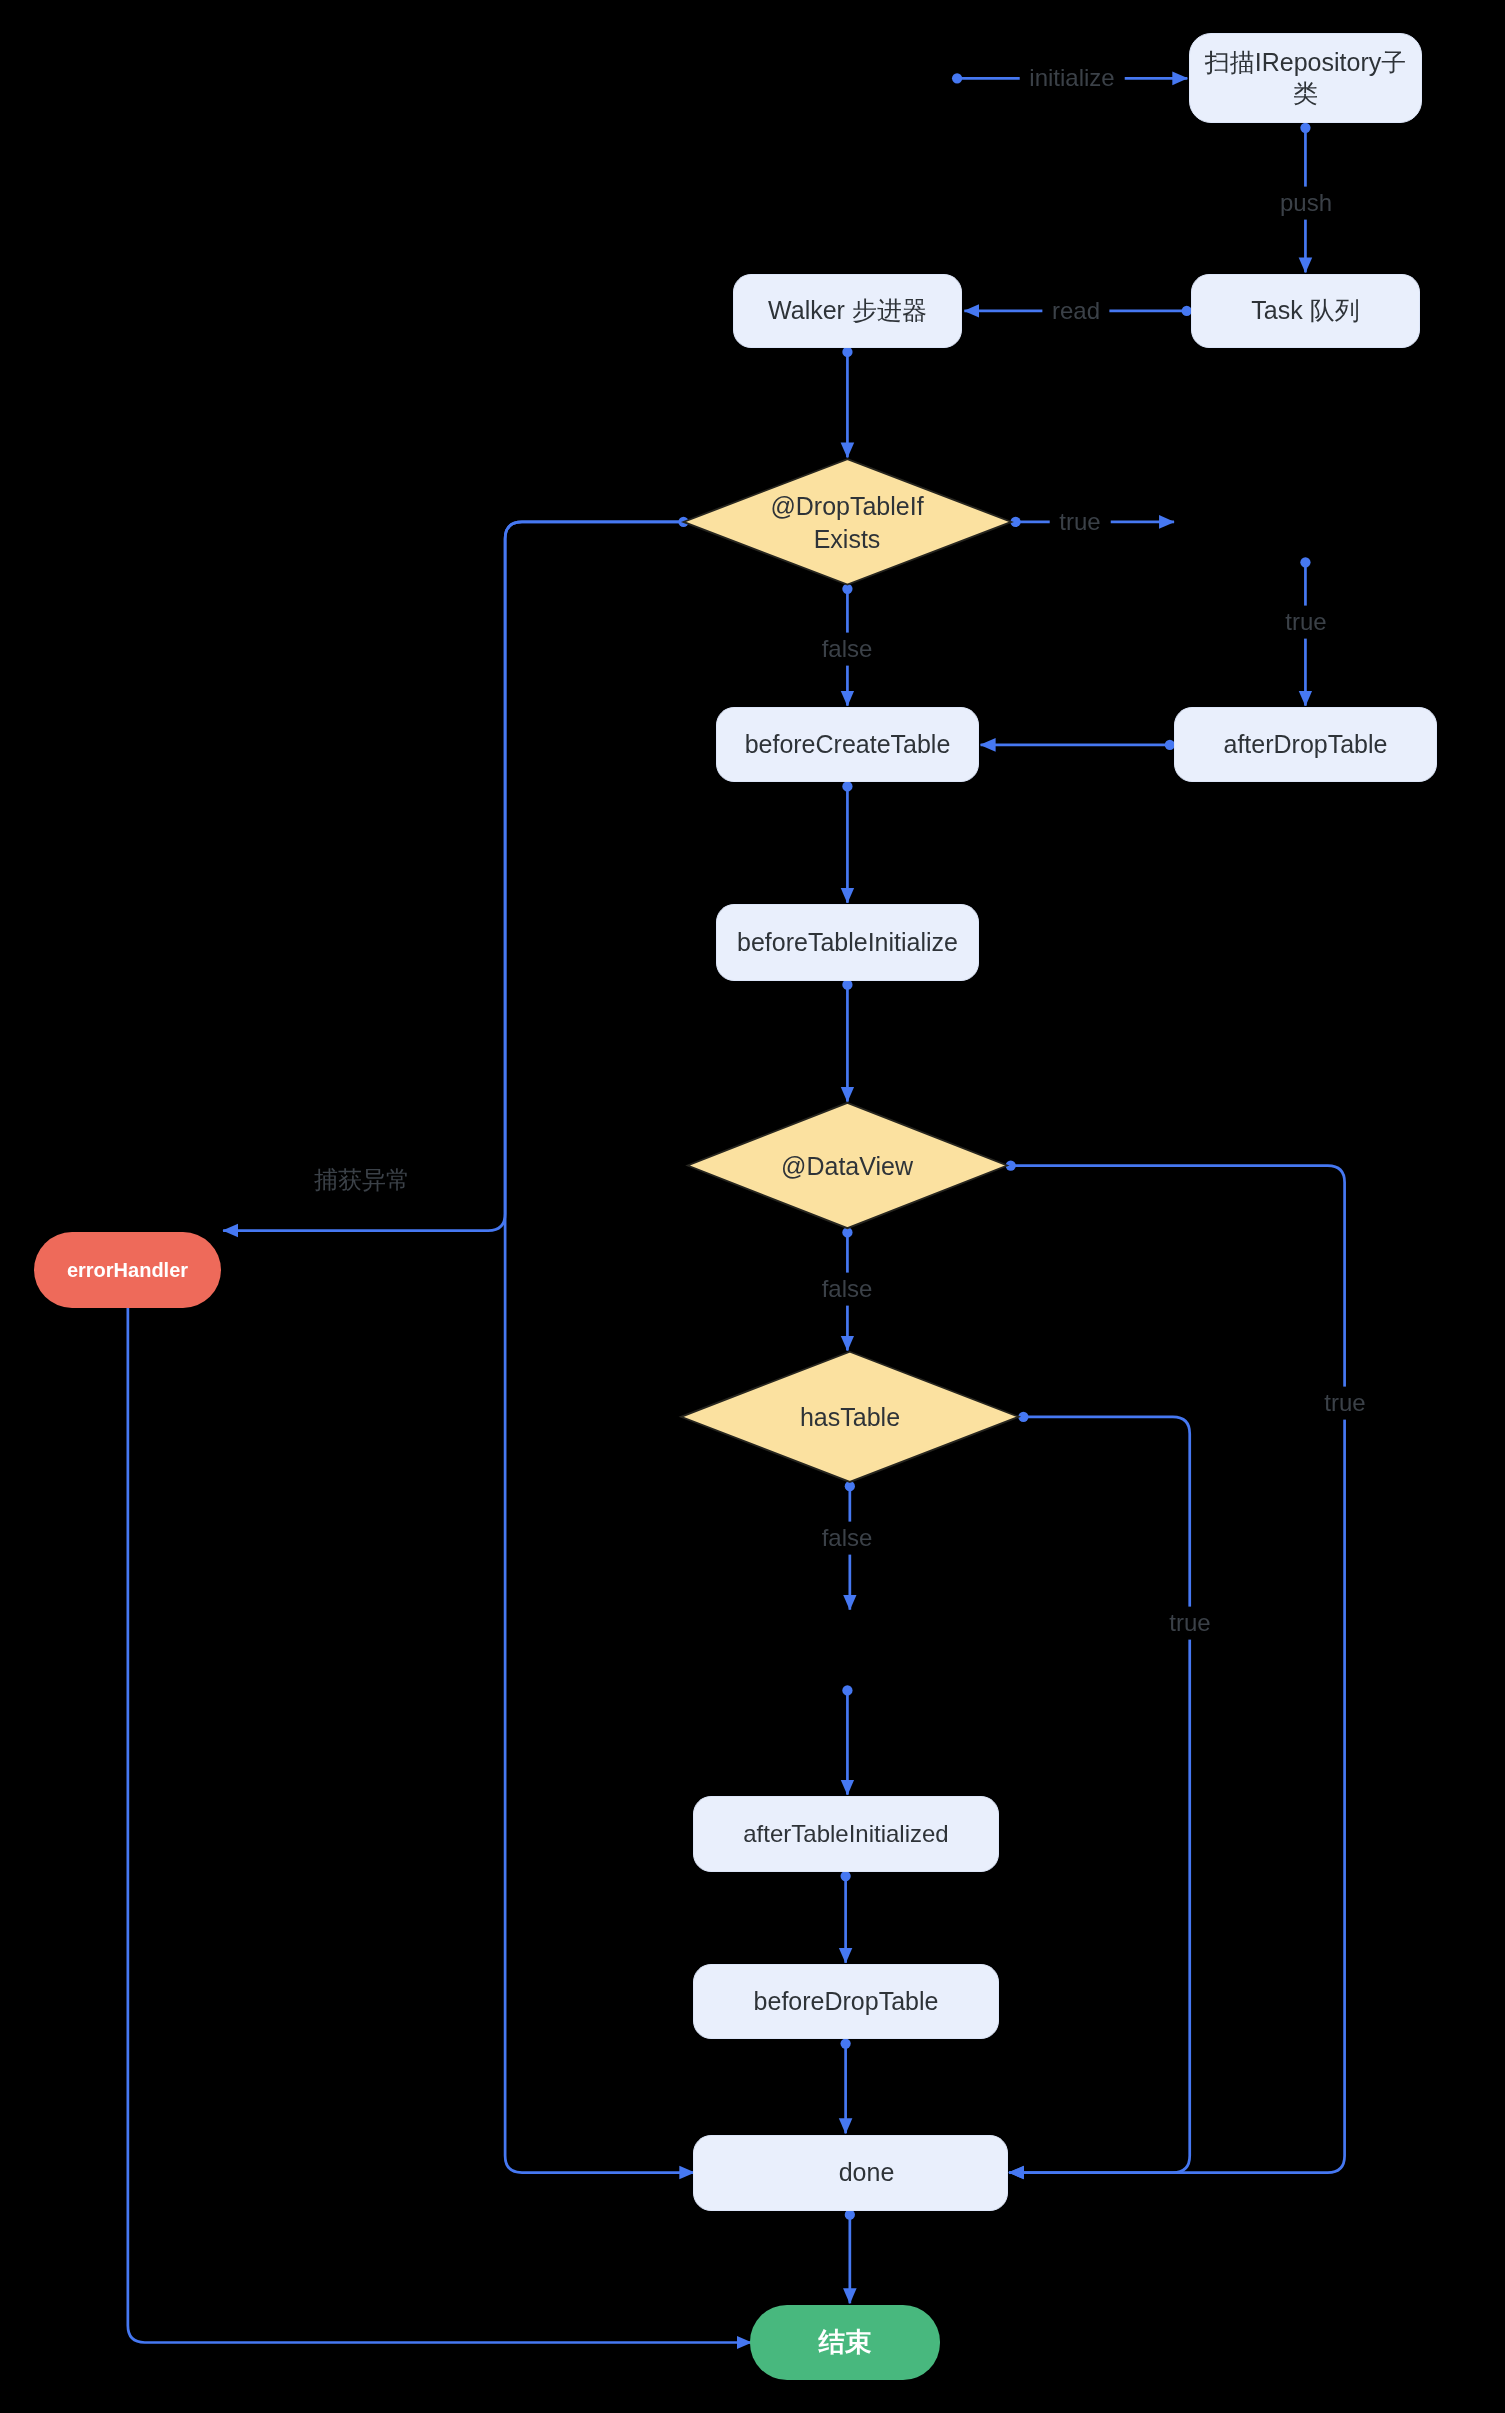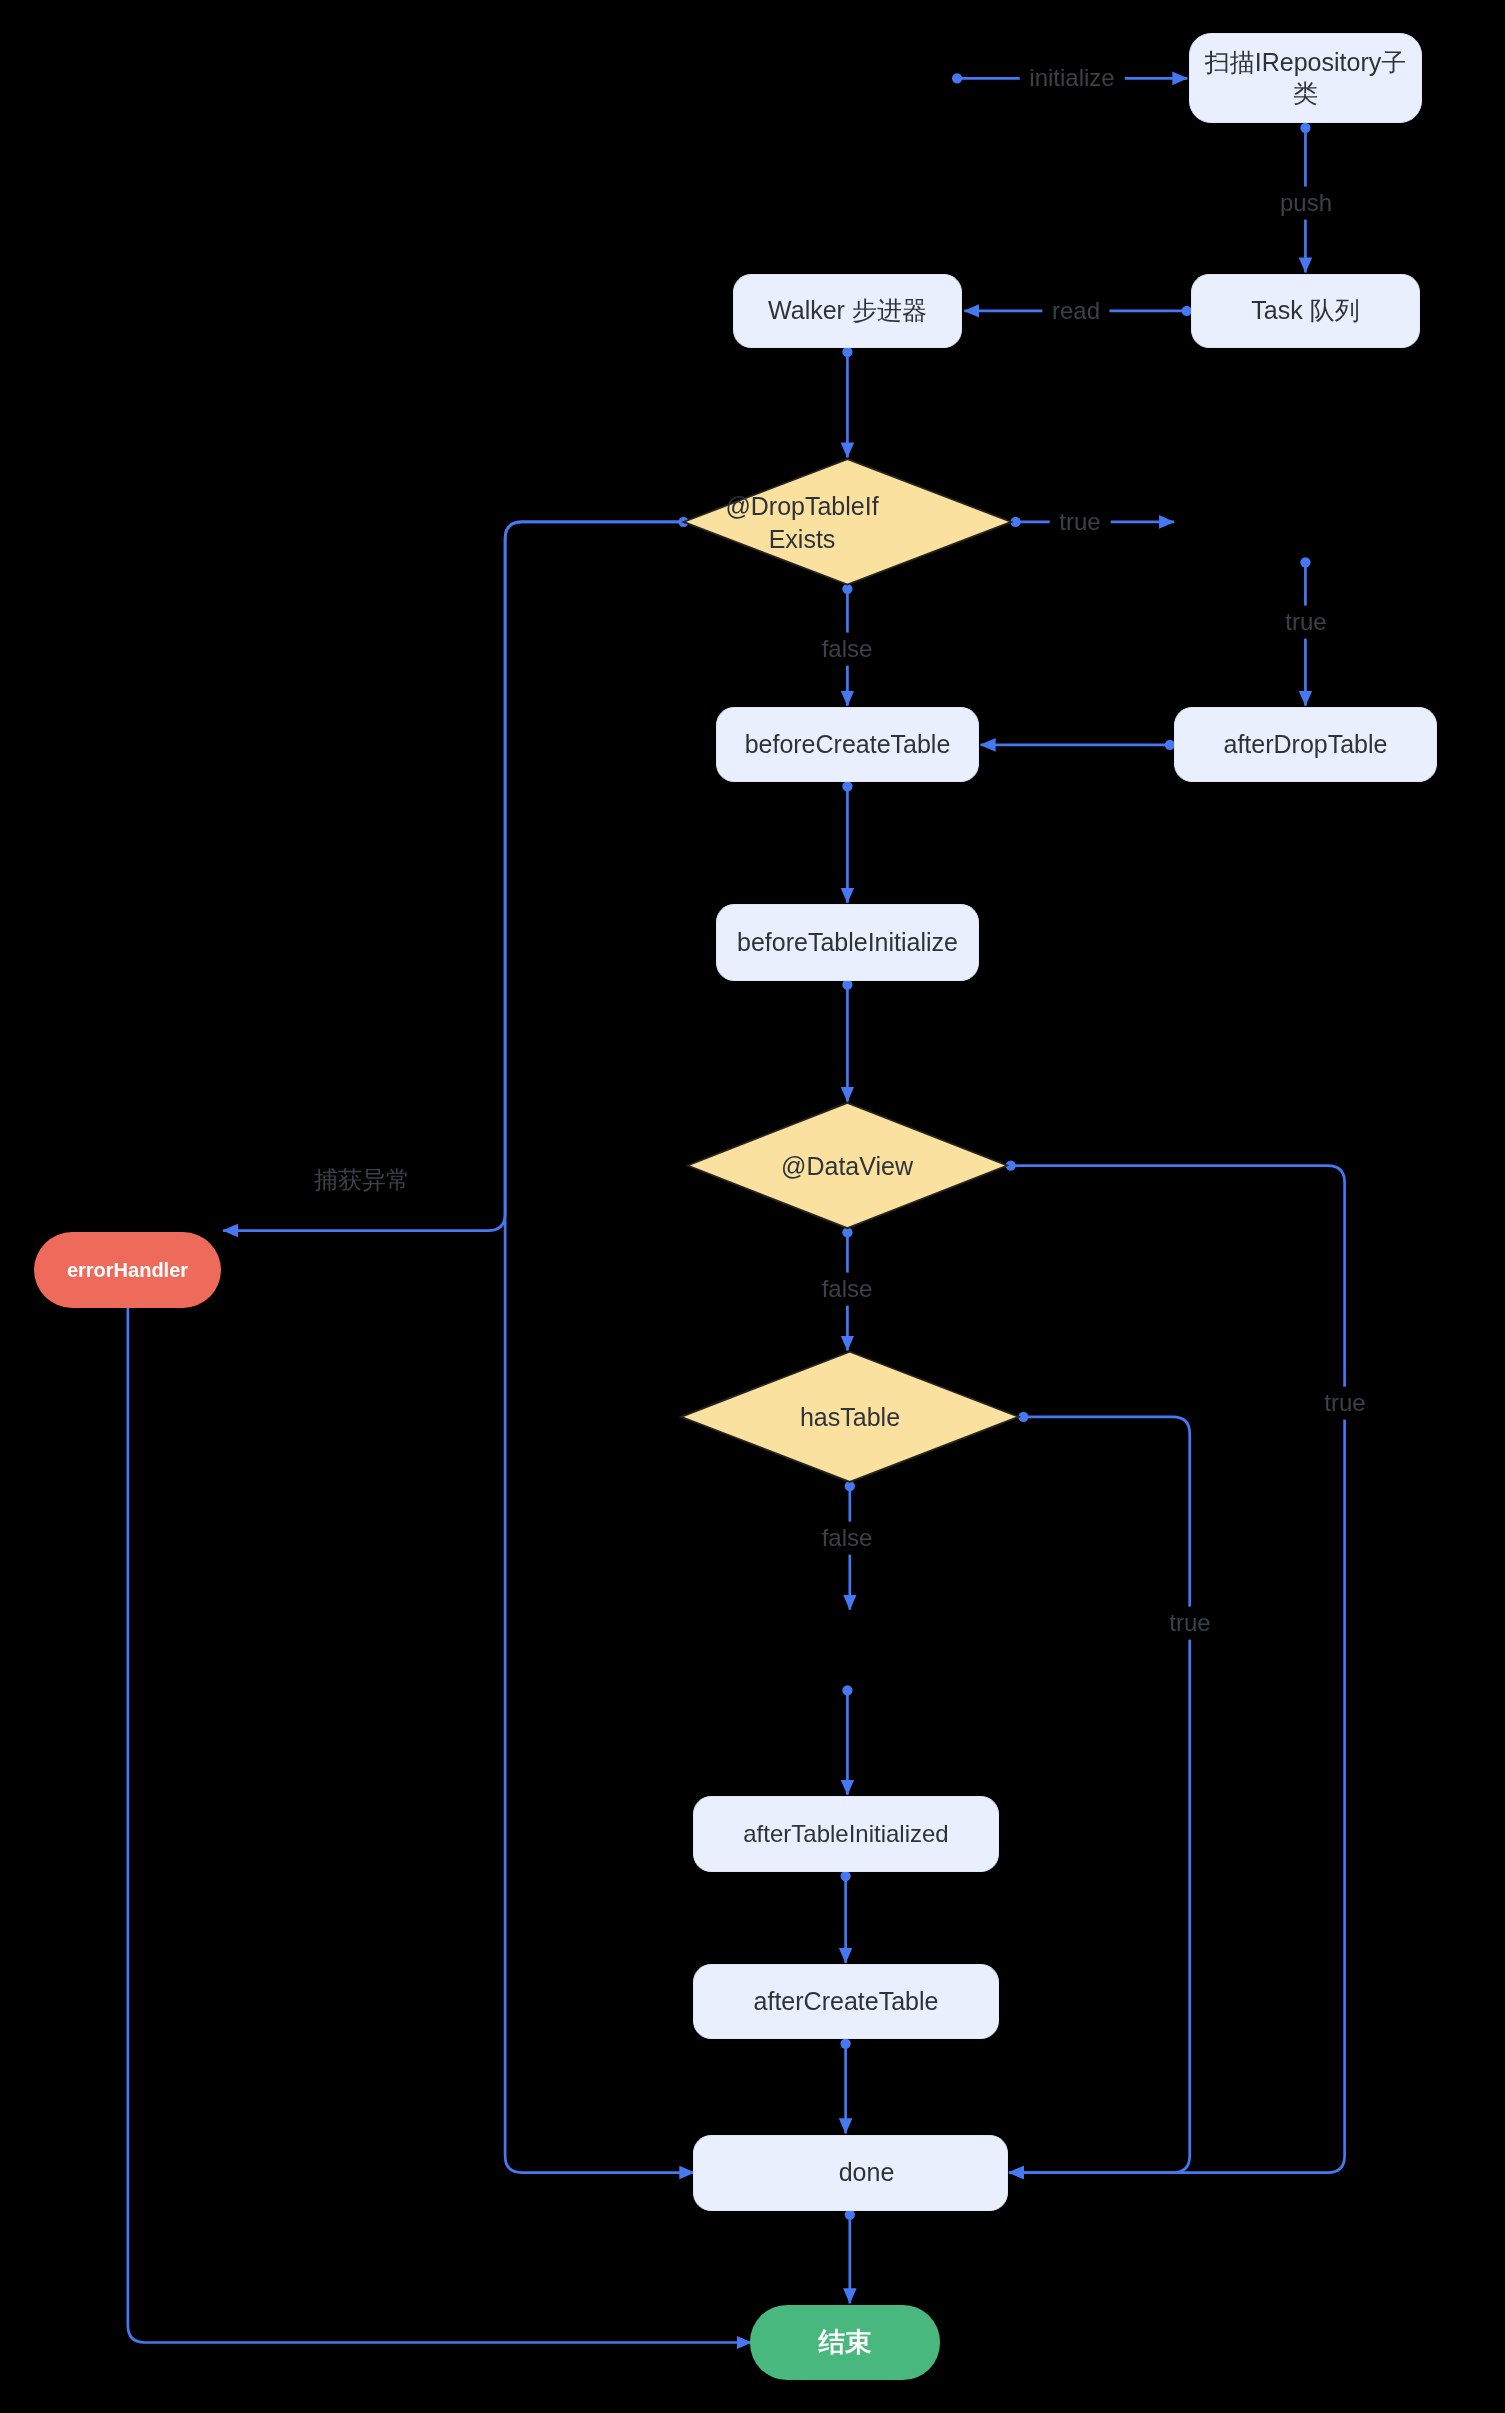--- a/index.html
+++ b/index.html
@@ -96,42 +96,42 @@
 
   <div class="node box multi" style="left:1189px;top:33px;width:233px;height:90px;border-radius:22px;">
     <span>扫描IRepository子</span>
     <span>类</span>
   </div>
 
   <div class="node box" style="left:1191px;top:274px;width:229px;height:74px;">Task 队列</div>
 
   <div class="node box" style="left:733px;top:274px;width:229px;height:74px;">Walker 步进器</div>
 
-  <div class="diamond-label" style="left:802px;top:522px;">
+  <div class="diamond-label" style="left:847px;top:522px;">
     <div>@DropTableIf</div>
     <div>Exists</div>
   </div>
 
 
   <div class="node box" style="left:1174px;top:707px;width:263px;height:75px;">afterDropTable</div>
 
   <div class="node box" style="left:716px;top:707px;width:263px;height:75px;">beforeCreateTable</div>
 
   <div class="node box" style="left:716px;top:904px;width:263px;height:77px;">beforeTableInitialize</div>
 
   <div class="diamond-label" style="left:847px;top:1166px;">@DataView</div>
 
   <div class="node pill pill-red" style="left:34px;top:1232px;width:187px;height:76px;font-size:20px;">errorHandler</div>
 
   <div class="diamond-label" style="left:850px;top:1417px;">hasTable</div>
 
 
   <div class="node box" style="left:693px;top:1796px;width:306px;height:76px;font-size:24px;">afterTableInitialized</div>
 
-  <div class="node box" style="left:693px;top:1964px;width:306px;height:75px;">afterCreateTable</div>
+  <div class="node box" style="left:693px;top:1964px;width:306px;height:75px;">beforeDropTable</div>
 
   <div class="node box" style="left:693px;top:2135px;width:315px;height:76px;padding-left:32px;">done</div>
 
   <div class="node pill pill-green" style="left:750px;top:2305px;width:190px;height:75px;">结束</div>
 
   <div class="edge-label" style="left:1072px;top:78px;">initialize</div>
   <div class="edge-label" style="left:1306px;top:203px;">push</div>
   <div class="edge-label" style="left:1076px;top:311px;">read</div>
   <div class="edge-label" style="left:1080px;top:522px;">true</div>
   <div class="edge-label" style="left:1306px;top:622px;">true</div>

